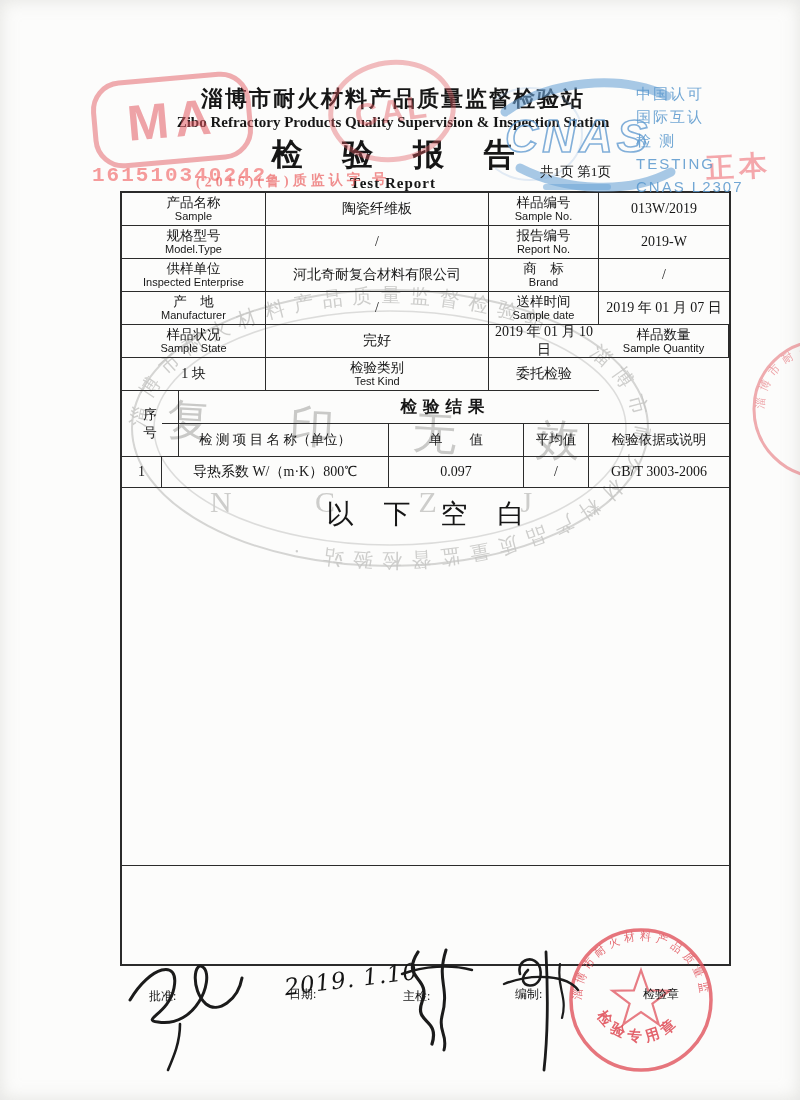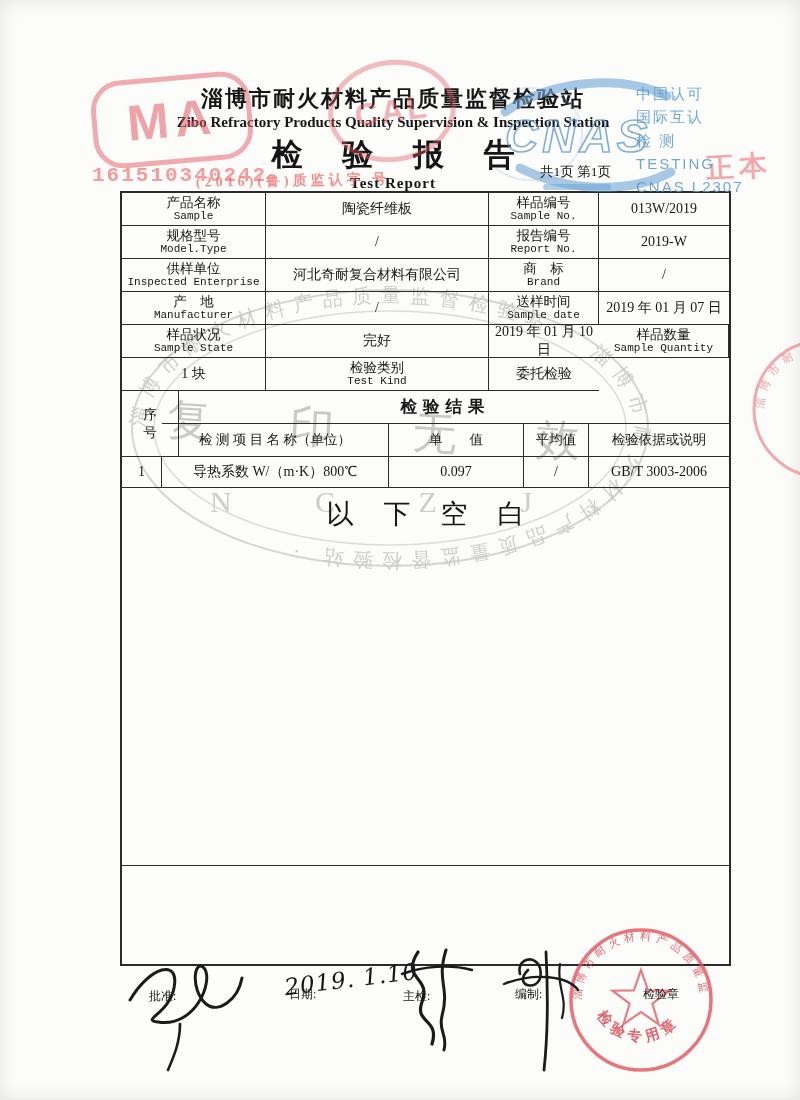--- a/index.html
+++ b/index.html
@@ -48,21 +48,21 @@
   .doc-table { position:absolute; left:86px; top:191px; width:611px; height:775px;
     border:2px solid #2b2b2b; z-index:2; background:transparent;margin-left:34px; }
   .cell { border-right:1px solid #2b2b2b; border-bottom:1px solid #2b2b2b;
     display:flex; flex-direction:column; align-items:center; justify-content:center;
     text-align:center; overflow:hidden; }
   .cell.last-col { border-right:none; }
   .cell.no-bot { border-bottom:none; }
   .info-grid { display:grid; grid-template-columns:144px 223px 110px 1fr;
     grid-template-rows:repeat(6,33px); }
   .lbl-zh { font-size:13.5px; line-height:1.15; }
-  .lbl-en { font-family:Liberation Mono, monospace; font-size:11px; line-height:1.2; }
+  .lbl-en { font-family:Liberation Sans, sans-serif; font-size:11px; line-height:1.2; }
   .val { font-size:14px; }
   .res-grid { display:grid; grid-template-columns:40px 227px 135px 65px 1fr;
     grid-template-rows:33px 33px 31px; }
   .rg-no { grid-column:1; grid-row:1/3; font-size:13.5px; line-height:1.3; padding:0 28px; }
   .rg-head { grid-column:2/6; grid-row:1; font-size:16.5px; font-weight:bold; letter-spacing:6px; }
   .res-sub { font-size:13.5px; }
   .res-val { font-size:14px; }
   .blank-row { height:378px; border-bottom:1px solid #2b2b2b; position:relative; }
   .blank-text { position:absolute; top:8px; left:0; width:100%; text-align:center;
     font-size:27px; letter-spacing:30px; text-indent:30px; }

